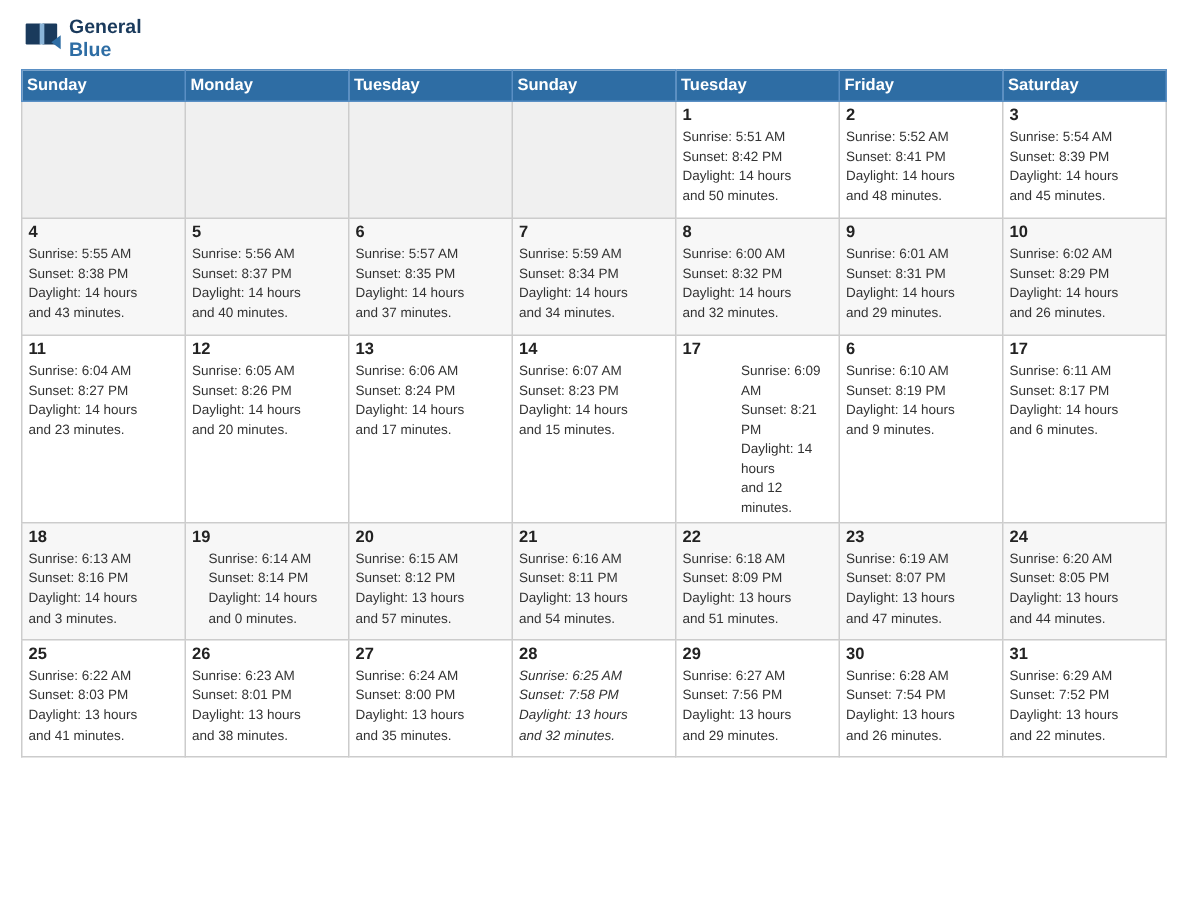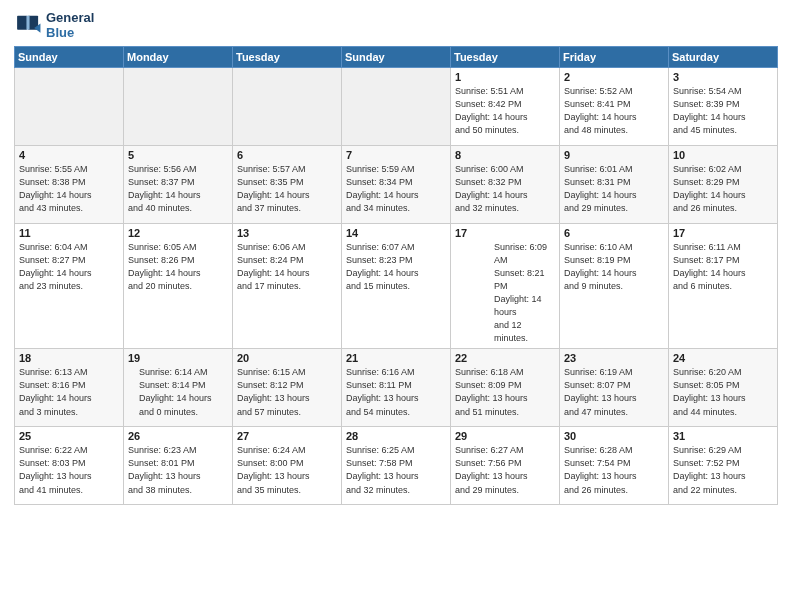--- a/index.html
+++ b/index.html
@@ -317,21 +317,21 @@
           </td>
           <td>
             <div class="day-num">27</div>
             <div class="day-info" style="white-space: pre-line;">Sunrise: 6:24 AM
 Sunset: 8:00 PM
 Daylight: 13 hours
 and 35 minutes.</div>
           </td>
           <td>
             <div class="day-num">28</div>
-            <div class="day-info" style="white-space: pre-line;">Sunrise: 6:25 AM
+            <div class="day-info" style="white-space: pre-line; font-style: italic;">Sunrise: 6:25 AM
 Sunset: 7:58 PM
 Daylight: 13 hours
 and 32 minutes.</div>
           </td>
           <td>
             <div class="day-num">29</div>
             <div class="day-info" style="white-space: pre-line;">Sunrise: 6:27 AM
 Sunset: 7:56 PM
 Daylight: 13 hours
 and 29 minutes.</div>

